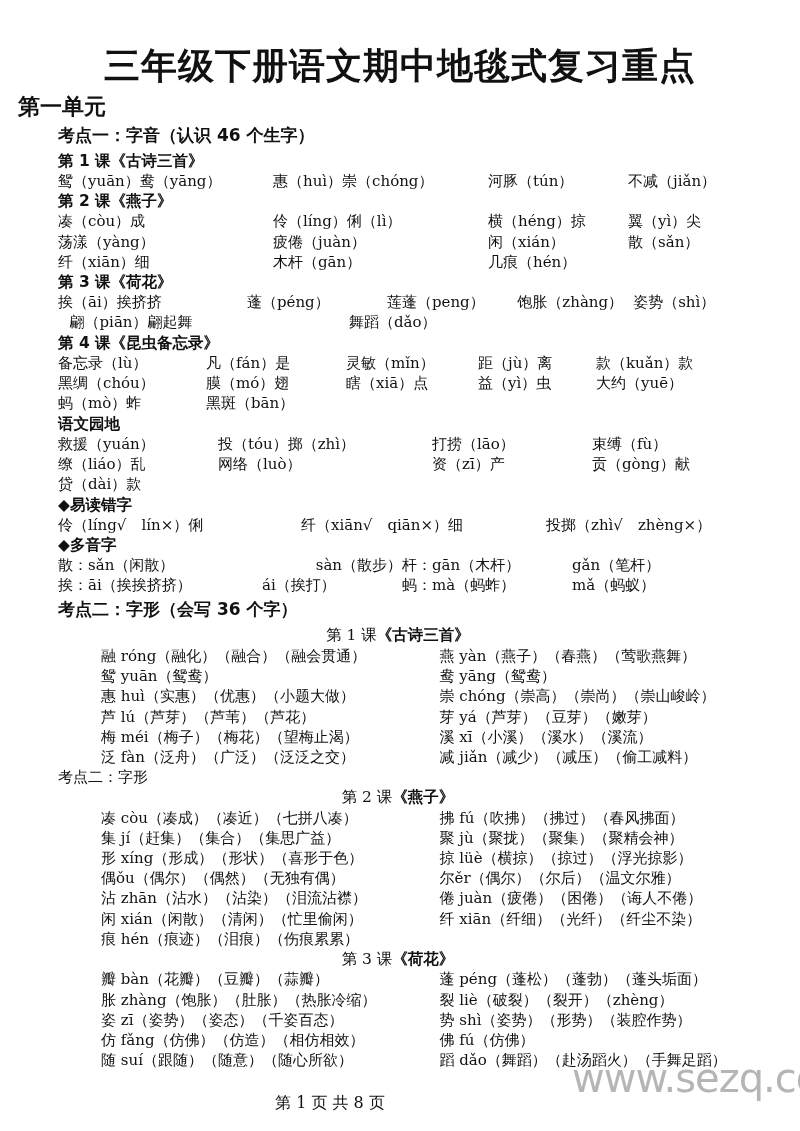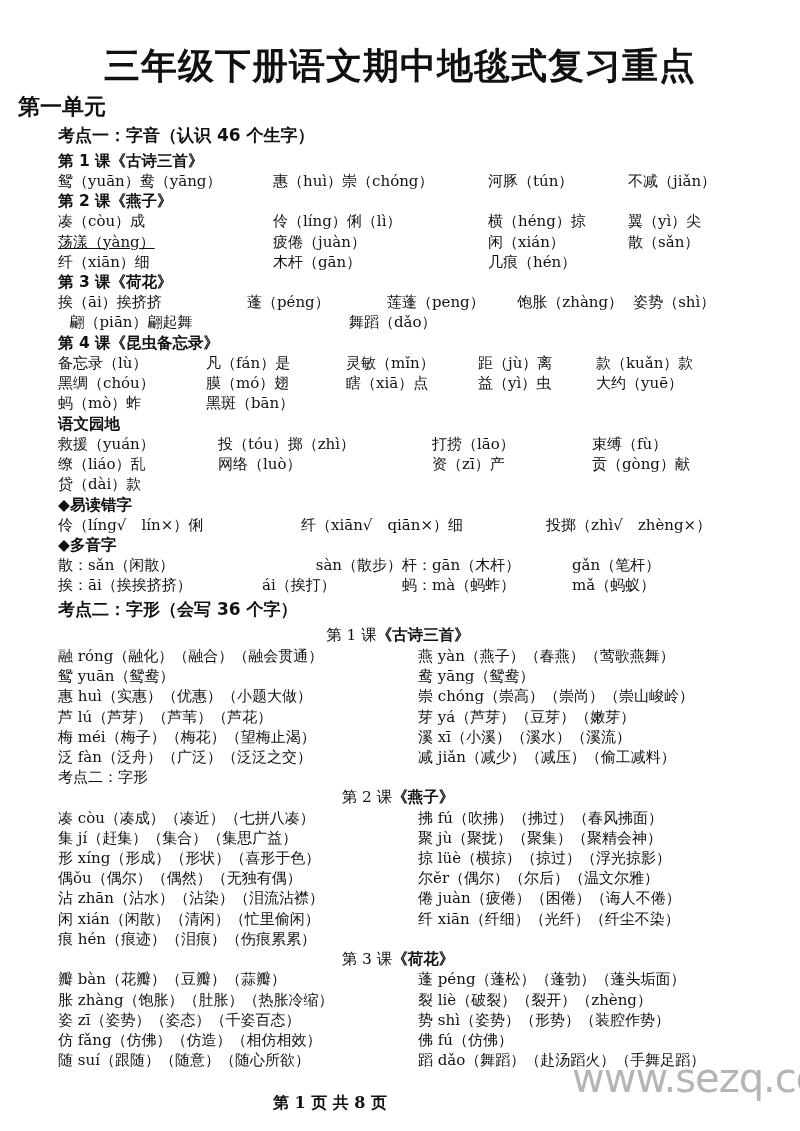--- a/index.html
+++ b/index.html
@@ -10,24 +10,24 @@
   .unit { position:absolute; top:92px; left:18px; width:800px; 
           font-family:"DejaVu Sans","Liberation Sans",sans-serif; font-size:22px; font-weight:bold; }
   .content { position:absolute; top:123px; left:58px; width:720px; }
   .kp { font-family:"DejaVu Sans","Liberation Sans",sans-serif; font-weight:bold; font-size:17px; height:24px; line-height:24px; margin-bottom:4px; }
   .lesson { font-family:"DejaVu Sans","Liberation Sans",sans-serif; font-weight:bold; font-size:15.5px; height:20px; line-height:20px; }
   .row { display:flex; height:20.3px; line-height:20.3px; font-size:15px; white-space:nowrap; }
   .row span { display:inline-block; overflow:visible; }
   .center-lesson { text-align:center; font-size:15.5px; height:20.5px; line-height:20.5px; padding-right:40px; }
   .center-lesson b { font-family:"DejaVu Sans","Liberation Sans",sans-serif; }
   .half { display:flex; height:20.2px; line-height:20.2px; font-size:15px; white-space:nowrap; }
-  .half .l { width:360px; }
+  .half .l { width:360px;margin-left:43px; }
   .half .r { width:360px; }
   .plain { font-size:15px; height:20px; line-height:20px; }
-  .footer { position:absolute; top:1093px; left:0; width:660px; text-align:center; font-size:16px;font-weight:bold; }
+  .footer { position:absolute; top:1093px; left:0; width:660px; text-align:center; font-size:16px; }
   .watermark { position:absolute; top:1055px; left:572px; font-family:"DejaVu Sans","Liberation Sans",sans-serif;
                font-size:40px; color:rgba(120,120,120,0.55); letter-spacing:-1px; }
 </style>
 </head>
 <body>
 
 <div class="title">三年级下册语文期中地毯式复习重点</div>
 <div class="unit">第一单元</div>
 
 <div class="content">
@@ -41,21 +41,21 @@
         <span style="width: 150px;">不减（jiǎn）</span>
       </div>
       <div class="lesson">第 2 课《燕子》</div>
       <div class="row">
         <span style="width: 215px;">凑（còu）成</span>
         <span style="width: 215px;">伶（líng）俐（lì）</span>
         <span style="width: 140px;">横（héng）掠</span>
         <span style="width: 150px;">翼（yì）尖</span>
       </div>
       <div class="row">
-        <span style="width: 215px; text-decoration: underline;">荡漾（yàng）</span>
+        <span style="width: 215px;">荡漾（yàng）</span>
         <span style="width: 215px;">疲倦（juàn）</span>
         <span style="width: 140px;">闲（xián）</span>
         <span style="width: 150px;">散（sǎn）</span>
       </div>
       <div class="row">
         <span style="width: 215px;">纤（xiān）细</span>
         <span style="width: 215px;">木杆（gān）</span>
         <span style="width: 140px;">几痕（hén）</span>
         <span style="width: 150px;"></span>
       </div>

